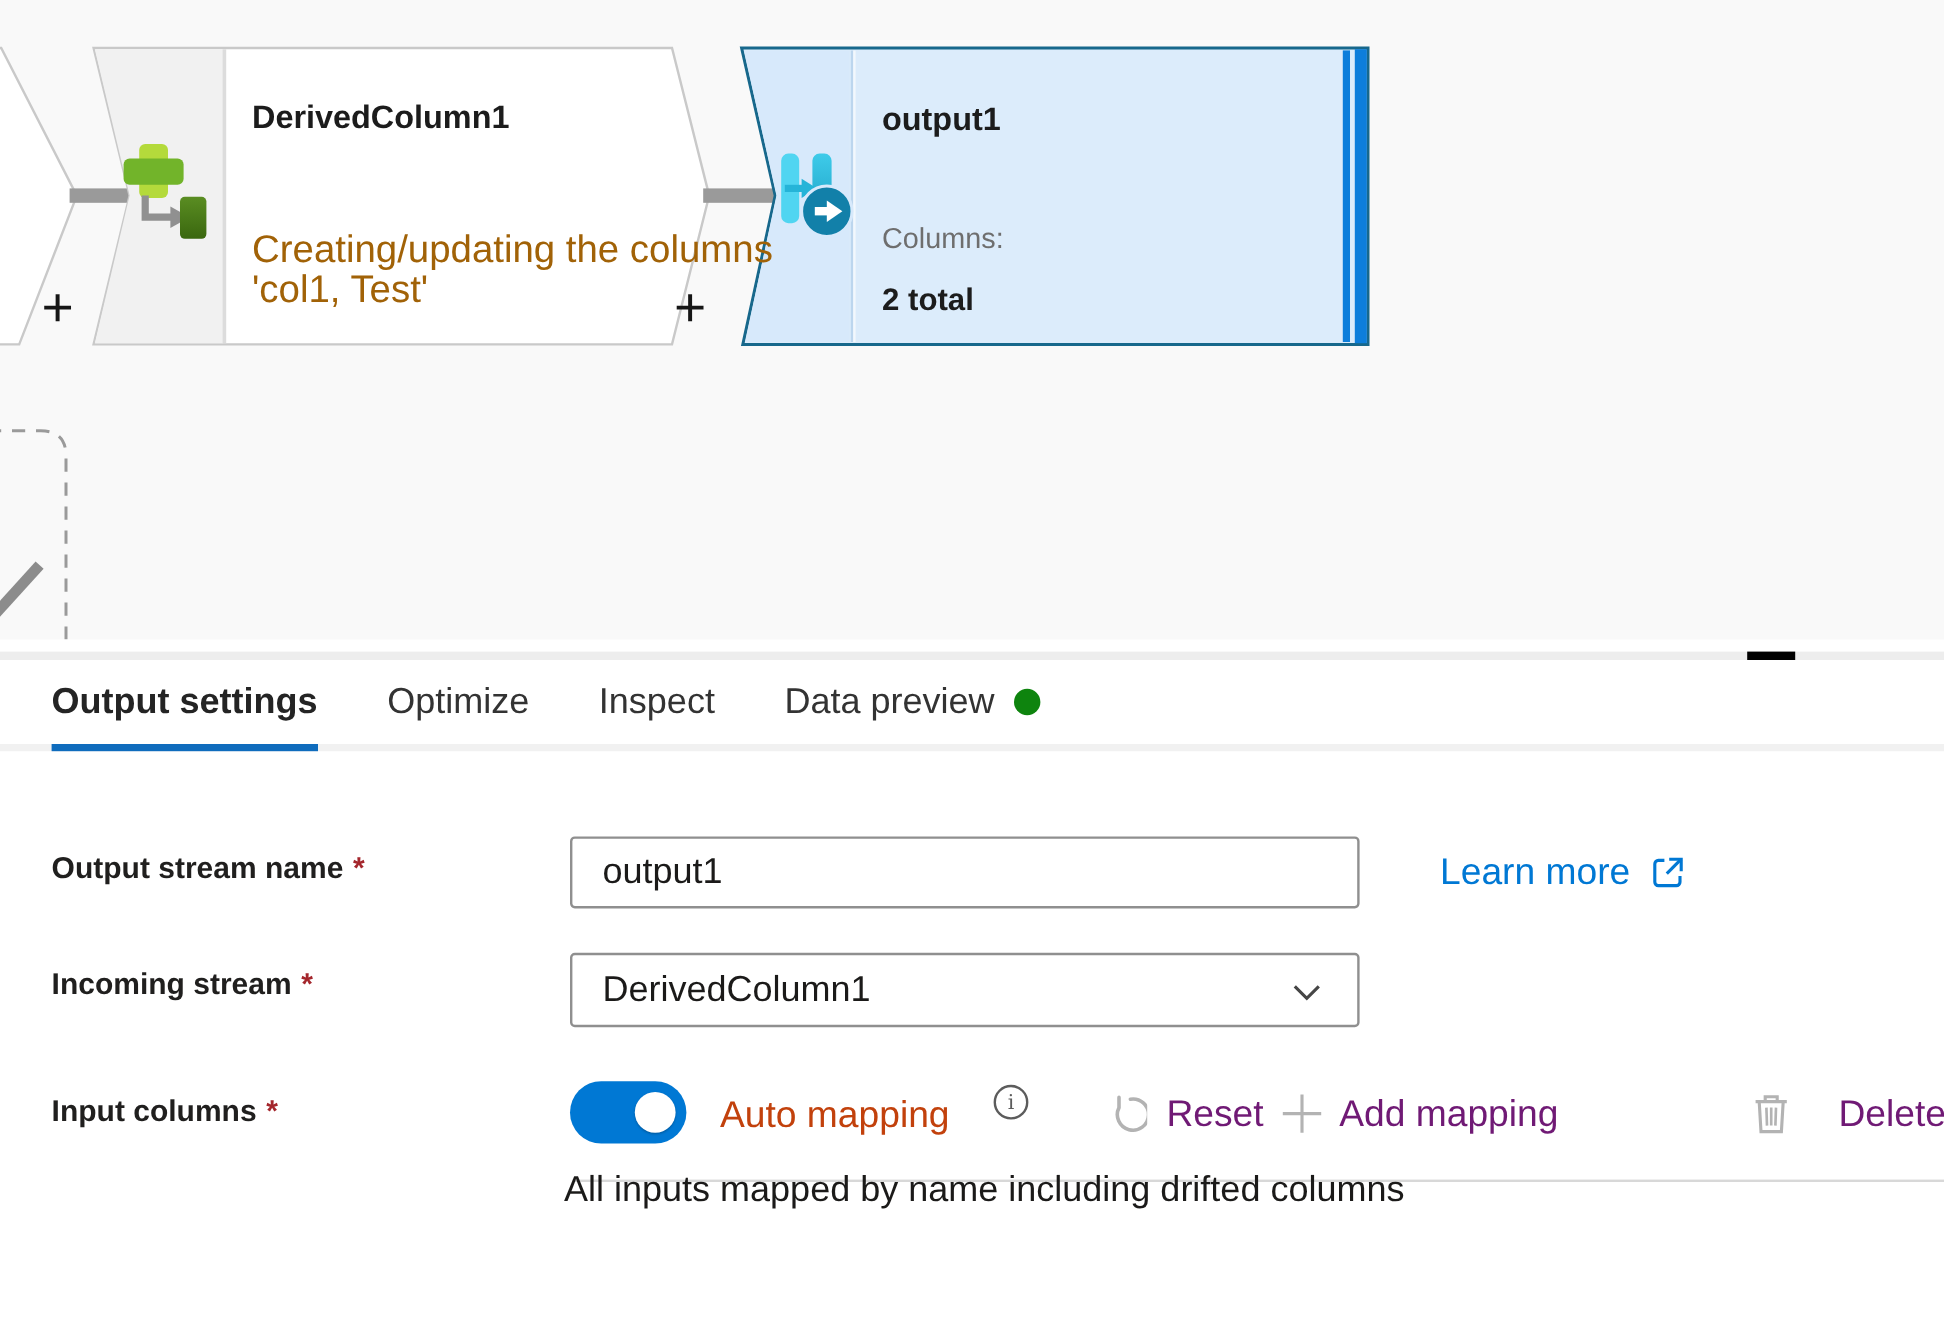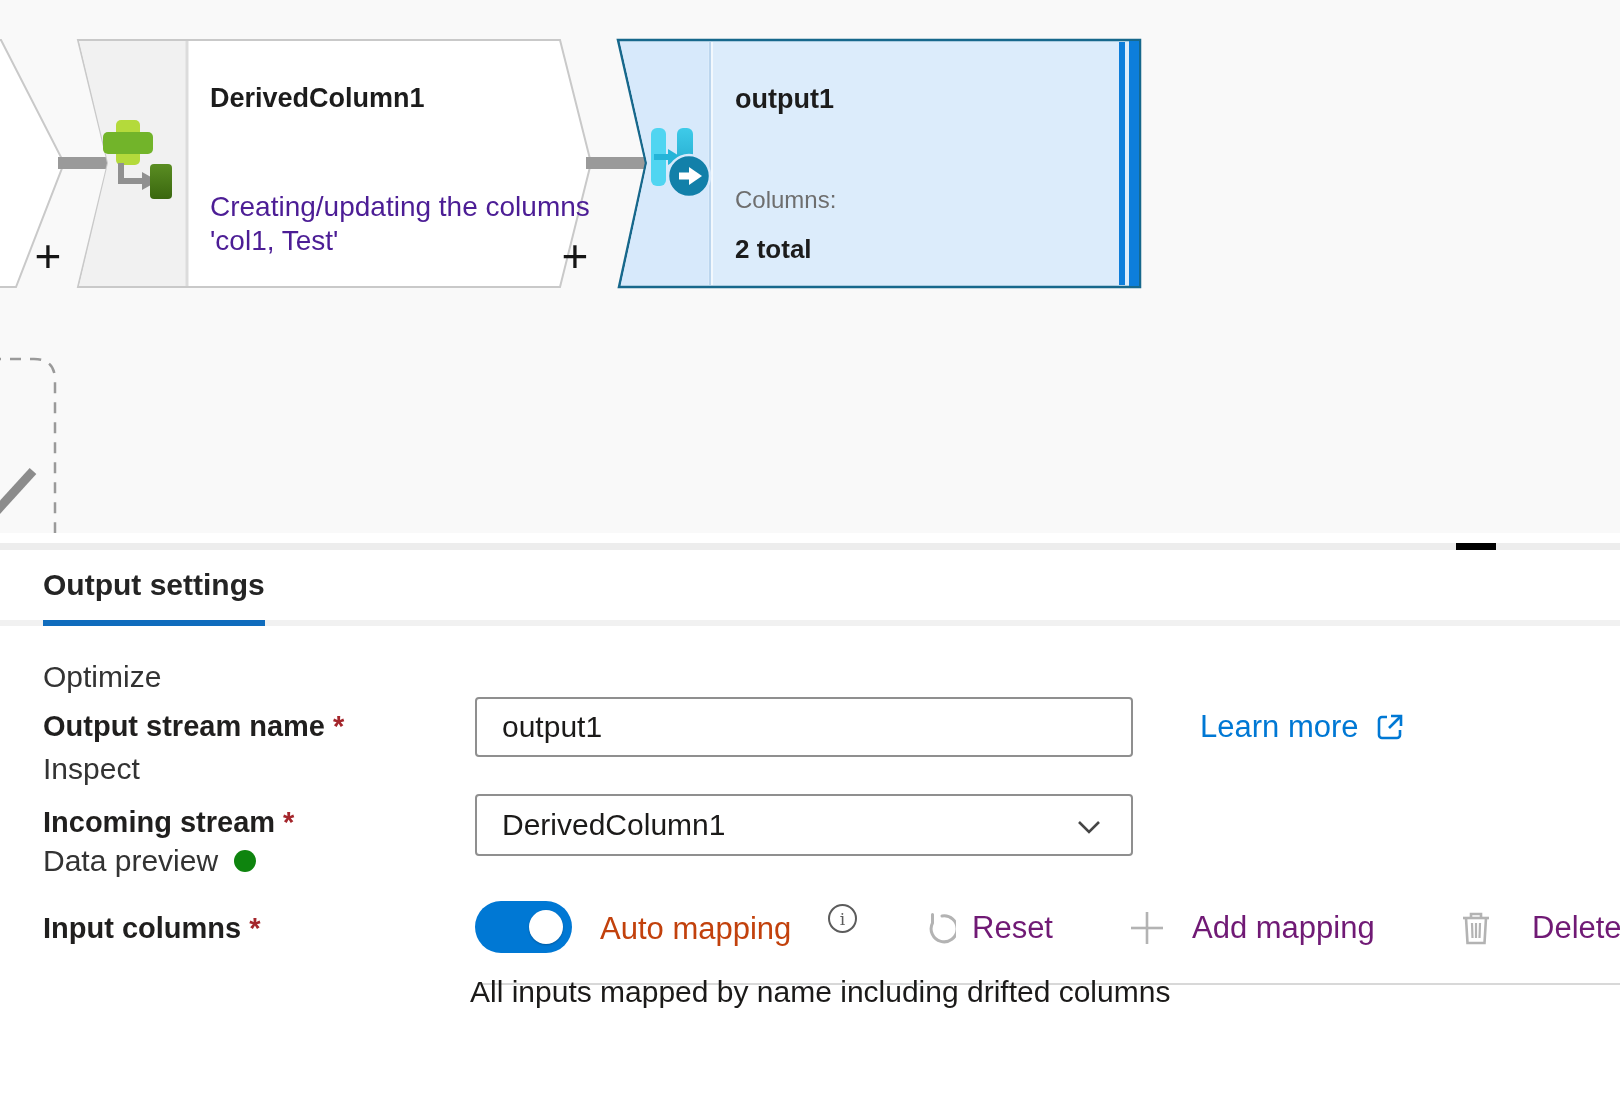--- a/index.html
+++ b/index.html
@@ -5,39 +5,39 @@
   html,body{margin:0;padding:0;background:#ffffff;}
   body{width:1620px;height:1113px;position:relative;overflow:hidden;
        font-family:"Liberation Sans",sans-serif;color:#1b1a19;}
   .abs{position:absolute;}
 
   
   #canvas{left:0;top:0;width:1620px;height:533px;background:#f9f9f9;}
   #graph-svg{position:absolute;left:0;top:0;}
 
   .node-title{font-size:27px;font-weight:600;color:#1c1c1c;}
-  .node-desc{font-size:28px;color:#4c1d95;line-height:34px;}
+  .node-desc{font-size:32px;color:#a16207;line-height:34px;}
   .node-sub-label{font-size:24px;color:#6e6e6e;}
   .node-sub-value{font-size:26px;font-weight:700;color:#1c1c1c;}
 
   
   #divider-white{left:0;top:533px;width:1620px;height:10px;background:#ffffff;}
   #grip-band{left:0;top:543px;width:1620px;height:7px;background:#ededed;}
   #grip-handle{left:1456px;top:543px;width:40px;height:7px;background:#000000;cursor:row-resize;}
 
   
   #tab-track{left:0;top:620px;width:1620px;height:6px;background:#f1f1f1;}
-  #tabs{left:43px;top:568px;display:flex;gap:58px;align-items:flex-start;flex-direction:column;}
+  #tabs{left:43px;top:568px;display:flex;gap:58px;align-items:flex-start;}
   .tab{position:relative;font-size:30px;color:#333333;cursor:pointer;white-space:nowrap;display:flex;align-items:center;}
   .tab.active{font-weight:700;color:#242424;}
   .tab.active .tab-underline{position:absolute;left:0;right:0;top:52px;height:6px;background:#0f6cbd;}
   .status-dot{width:22px;height:22px;border-radius:50%;background:#0e840e;margin-left:16px;display:inline-block;}
 
   
-  .field-label{font-size:29px;font-weight:600;color:#201f1e;white-space:nowrap;}
+  .field-label{font-size:25px;font-weight:600;color:#201f1e;white-space:nowrap;}
   .req{color:#a4262c;margin-left:8px;font-weight:600;}
 
   #output-stream-input{left:475px;top:697px;width:658px;height:60px;box-sizing:border-box;
      border:2px solid #8f8f8f;border-radius:4px;background:#fff;font-family:"Liberation Sans",sans-serif;
      font-size:30px;color:#1b1a19;padding:0 0 0 25px;outline:none;}
 
   #learn-more{left:1200px;top:703px;height:48px;display:flex;align-items:center;gap:15px;
      color:#0078d4;font-size:31px;cursor:pointer;text-decoration:none;}
 
   #incoming-stream-combo{left:475px;top:794px;width:658px;height:62px;box-sizing:border-box;
@@ -52,21 +52,21 @@
      background:#ffffff;box-shadow:0 1px 2px rgba(0,0,0,.25);}
   #auto-mapping-label{left:600px;top:911px;font-size:31px;color:#c2410c;}
   #info-icon{left:828px;top:904px;width:29px;height:29px;border:2px solid #5c5c5c;border-radius:50%;
      box-sizing:border-box;display:flex;align-items:center;justify-content:center;
      font-size:17px;color:#5c5c5c;font-family:"DejaVu Serif",serif;}
 
   
   .action-btn{top:901px;height:54px;display:flex;align-items:center;color:#701a75;
      font-size:31px;cursor:default;white-space:nowrap;}
   #reset-button{left:920px;gap:16px;}
-  #add-mapping-button{left:1128px;gap:26px;}
+  #add-mapping-button{left:1066px;gap:12px;}
   #delete-button{left:1460px;gap:40px;}
 
   #row-separator{left:477px;top:983px;width:1143px;height:2px;background:#d8d8d8;}
   #mapping-caption{left:470px;top:975px;font-size:30px;color:#1b1a19;}
 </style>
 </head>
 <body>
 
 <div id="canvas" class="abs">
   <svg id="graph-svg" width="1620" height="533" viewBox="0 0 1620 533">

